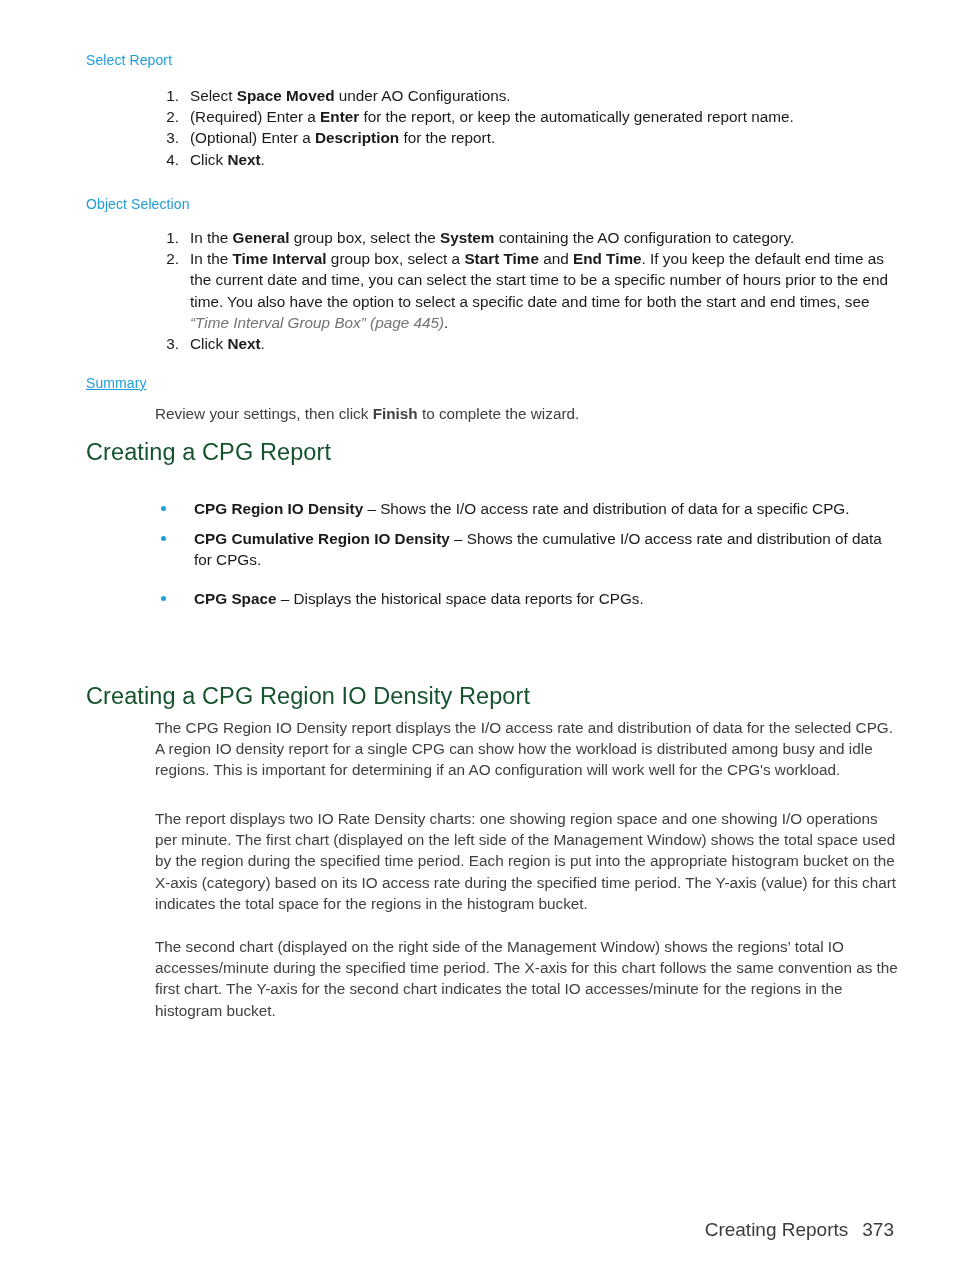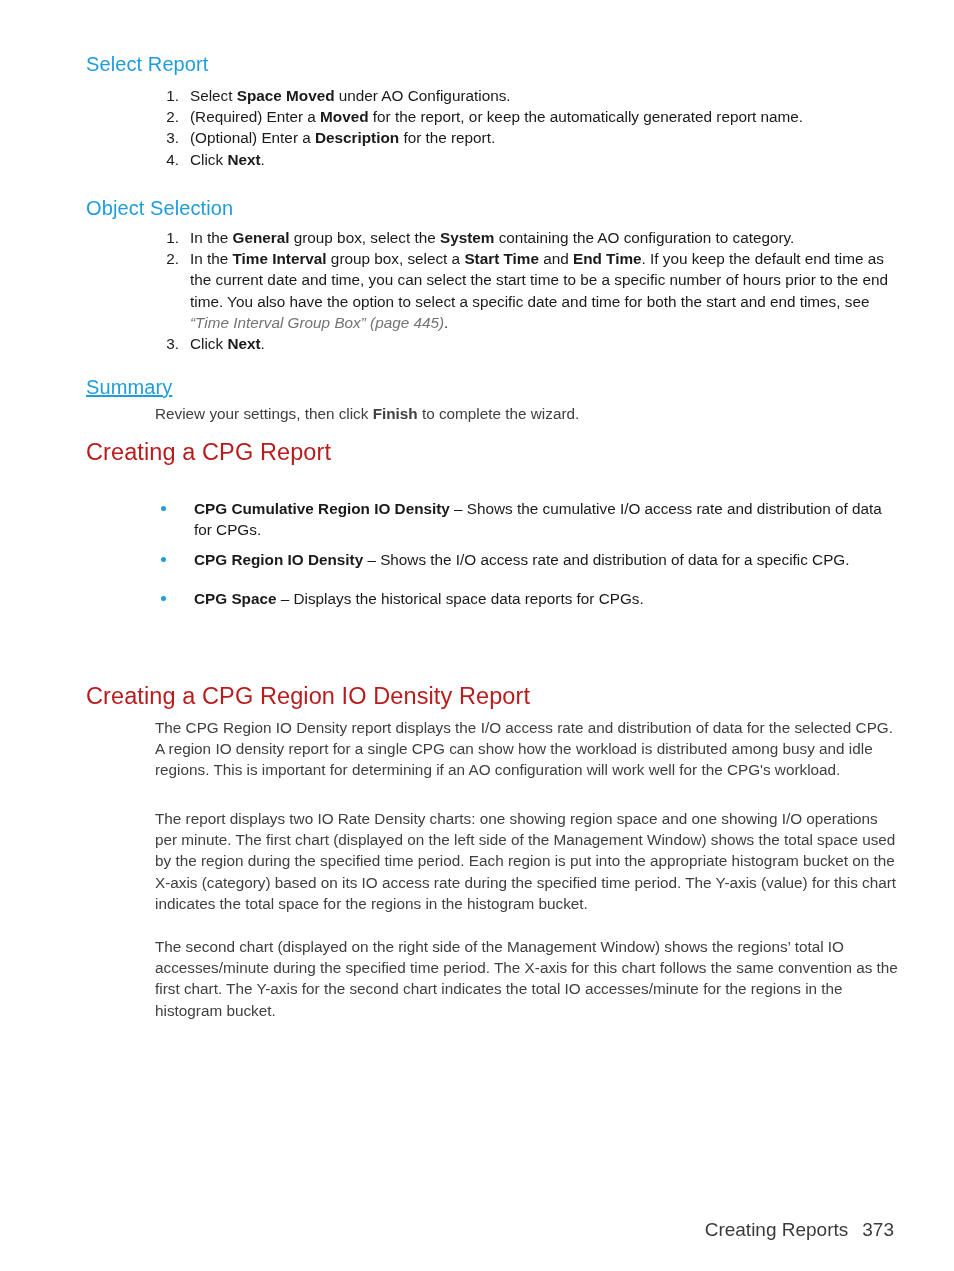--- a/index.html
+++ b/index.html
@@ -16,31 +16,31 @@
     -webkit-font-smoothing: antialiased;
   }
   .page {
     position: absolute;
     inset: 0;
     padding: 0;
   }
 
   
   .h1 {
-    color: #b91c1c;
+    color: #14532d;
     font-size: 23.5px;
     font-weight: 400;
     letter-spacing: 0.1px;
     margin: 0;
     padding: 0;
     line-height: 1.18;
   }
   .h2 {
     color: #1f9ddb;
-    font-size: 20px;
+    font-size: 14px;
     font-weight: 400;
     letter-spacing: 0.1px;
     margin: 0;
     padding: 0;
     line-height: 1.2;
   }
 
   
   .body-p {
     font-size: 15.3px;
@@ -127,21 +127,21 @@
 
   <h2 class="h2 abs" style="left:86px; top:52px;">Select Report</h2>
 
   <ol class="num-list abs" style="left:155px; top:85px; width:745px;">
     <li>
       <span class="num">1.</span>
       <span>Select </span><b>Space Moved</b><span> under AO Configurations.</span>
     </li>
     <li>
       <span class="num">2.</span>
-      <span>(Required) Enter a </span><b>Moved</b><span> for the report, or keep the automatically generated report name.</span>
+      <span>(Required) Enter a </span><b>Enter</b><span> for the report, or keep the automatically generated report name.</span>
     </li>
     <li>
       <span class="num">3.</span>
       <span>(Optional) Enter a </span><b>Description</b><span> for the report.</span>
     </li>
     <li>
       <span class="num">4.</span>
       <span>Click </span><b>Next</b><span>.</span>
     </li>
   </ol>
@@ -168,25 +168,25 @@
   <p class="body-p abs" style="left:155px; top:403px; width:745px;">
     <span>Review your settings, then click </span><b>Finish</b><span> to complete the wizard.</span>
   </p>
 
   <h1 class="h1 abs" style="left:86px; top:439px;">Creating a CPG Report</h1>
 
 
   <ul class="bul-list abs" style="left:155px; top:498px; width:745px;">
     <li>
       <span class="dot"></span>
+      <b>CPG Region IO Density</b><span> – Shows the I/O access rate and distribution of data for a specific CPG.</span>
+    </li>
+    <li>
+      <span class="dot"></span>
       <b>CPG Cumulative Region IO Density</b><span> – Shows the cumulative I/O access rate and distribution of data for CPGs.</span>
-    </li>
-    <li>
-      <span class="dot"></span>
-      <b>CPG Region IO Density</b><span> – Shows the I/O access rate and distribution of data for a specific CPG.</span>
     </li>
     <li>
       <span class="dot"></span>
       <b>CPG Space</b><span> – Displays the historical space data reports for CPGs.</span>
     </li>
   </ul>
 
 
   <h1 class="h1 abs" style="left:86px; top:683px;">Creating a CPG Region IO Density Report</h1>
 

